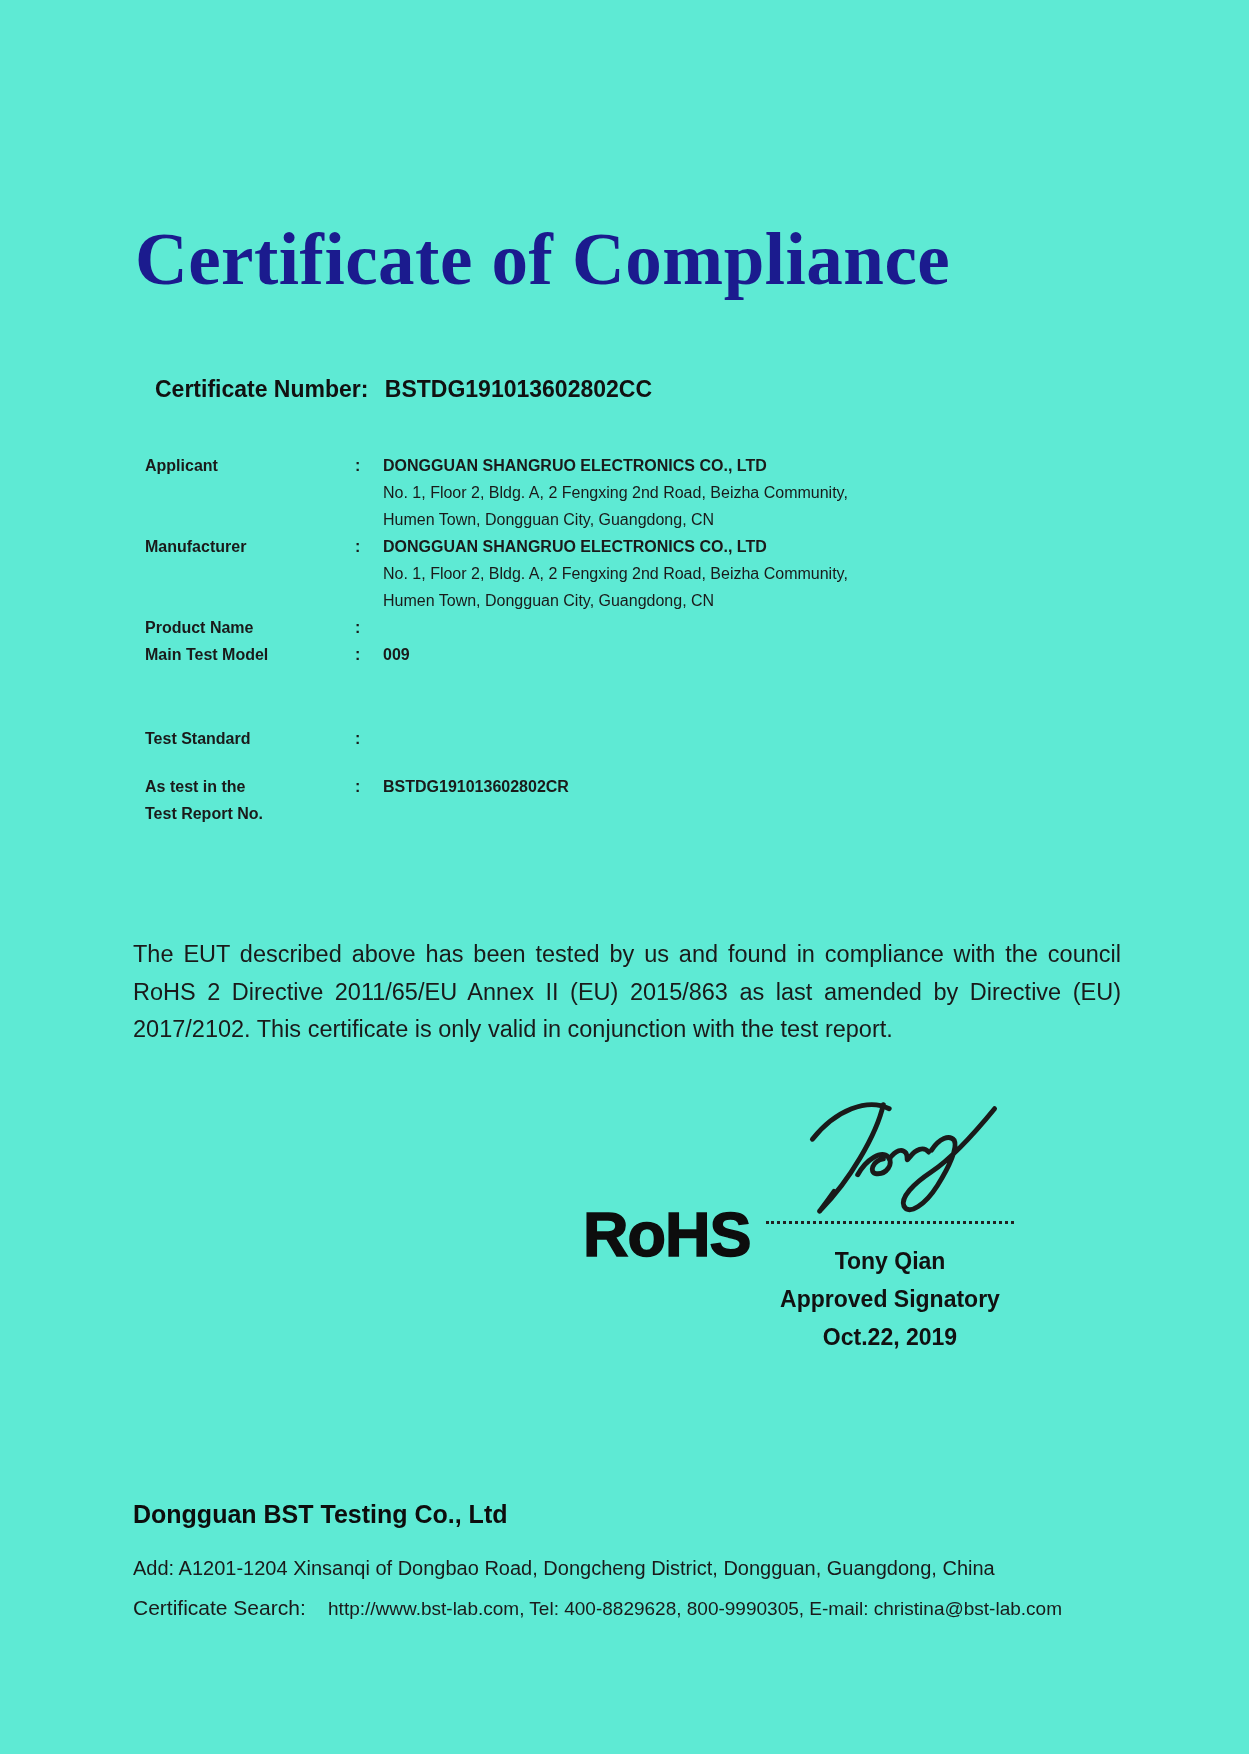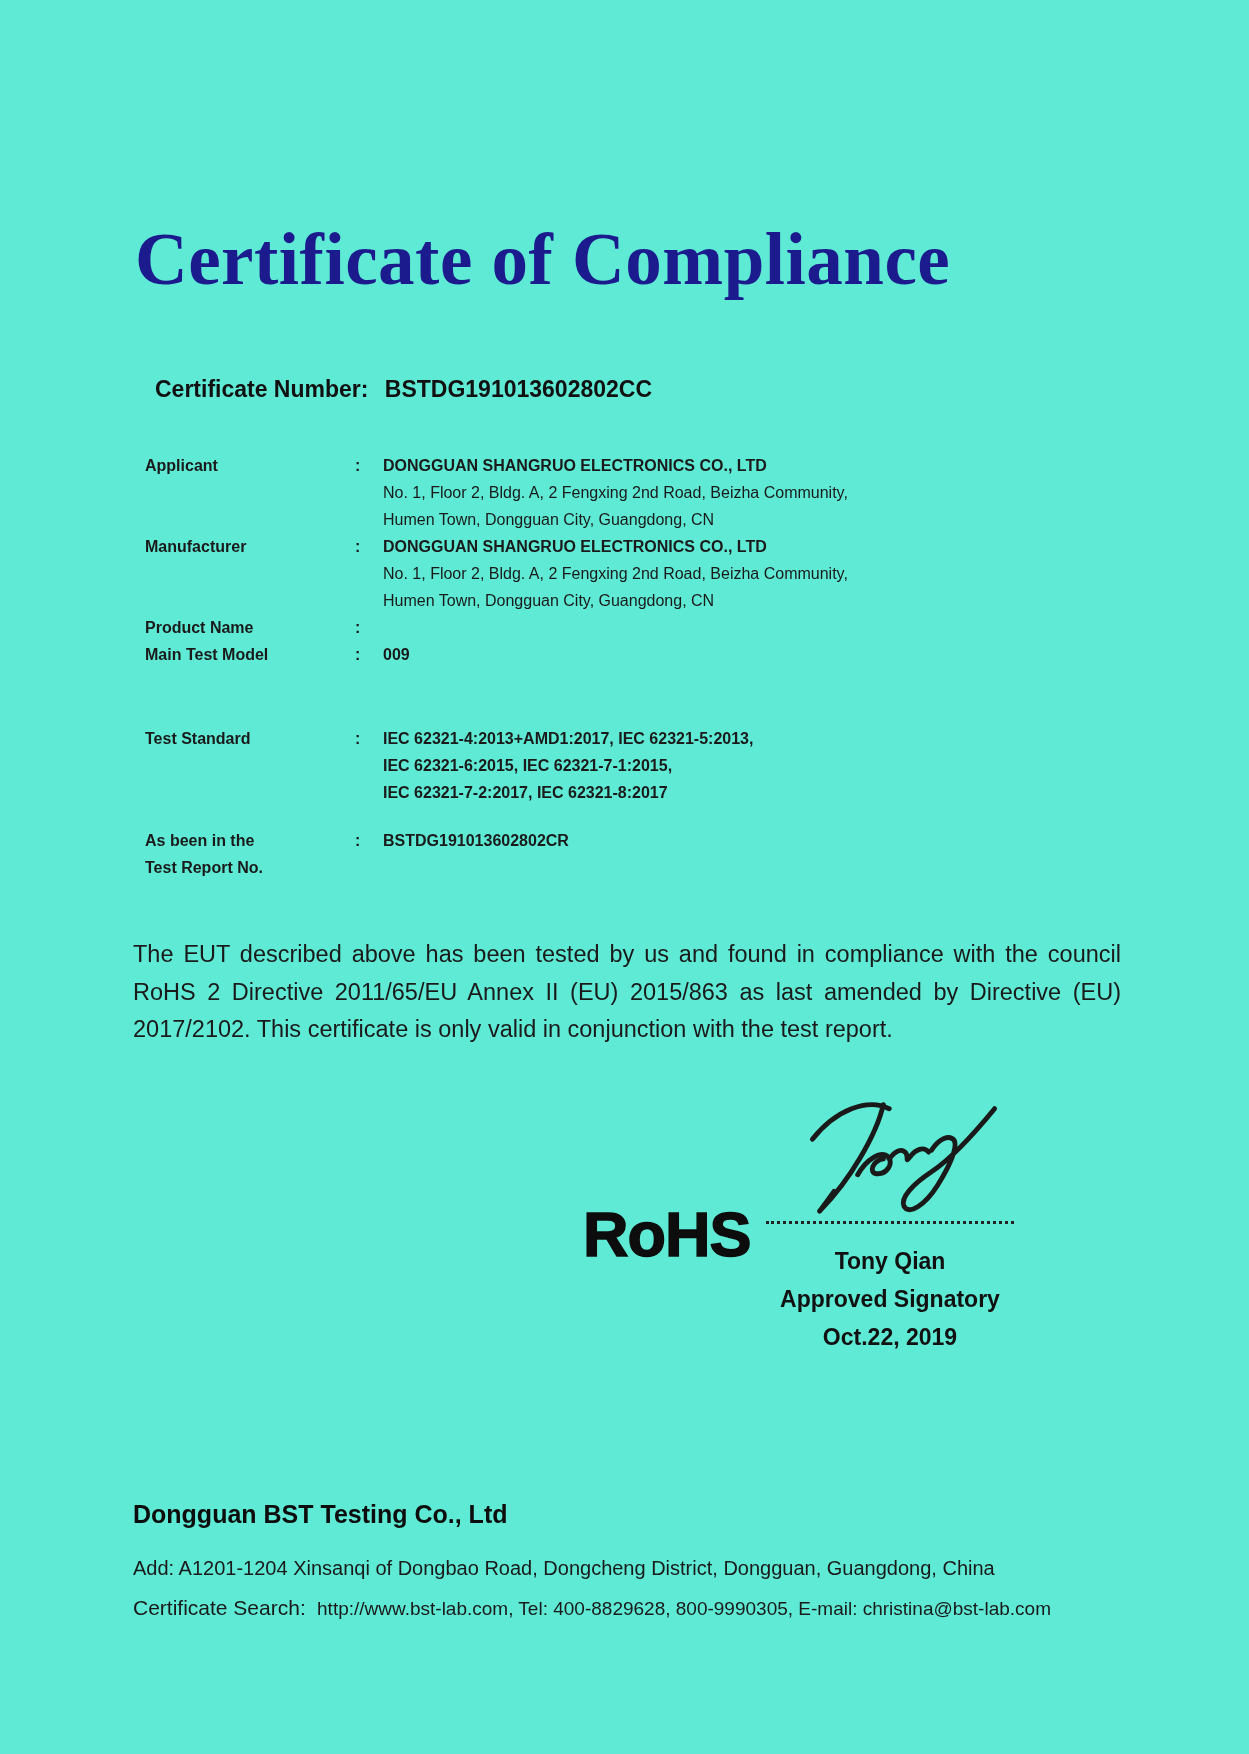--- a/index.html
+++ b/index.html
@@ -100,21 +100,21 @@
 
   .footer {
     position: absolute;
     left: 133px;
     top: 1500px;
     width: 1000px;
   }
   .footer-company { font-size: 25px; font-weight: bold; color: #0d0d0d; margin-bottom: 28px; }
   .footer-address { font-size: 20px; margin-bottom: 16px; color: #1a1a1a; }
   .footer-search { font-size: 19px; color: #1a1a1a; }
-  .footer-search .search-label { font-size: 21px; margin-right: 6px; }
+  .footer-search .search-label { font-size: 21px; margin-right: 17px; }
 </style>
 </head>
 <body>
 
 <div class="page">
 
   <div class="doc-title">Certificate of Compliance</div>
 
   <div class="cert-number">
     <span>Certificate Number:</span>
@@ -150,30 +150,25 @@
 
     <div class="info-row">
       <div class="info-label">Main Test Model</div>
       <div class="info-colon">:</div>
       <div class="info-value bold">009</div>
     </div>
 
     <div class="info-row gap-lg">
       <div class="info-label">Test Standard</div>
       <div class="info-colon">:</div>
-      <div class="info-value bold">
-        <div>IEC 62321-4:2013+AMD1:2017, IEC 62321-5:2013,</div>
-        <div>IEC 62321-6:2015, IEC 62321-7-1:2015,</div>
-        <div>IEC 62321-7-2:2017, IEC 62321-8:2017</div>
-      </div>
     </div>
 
     <div class="info-row gap-sm">
       <div class="info-label">
-        <div>As been in the</div>
+        <div>As test in the</div>
         <div>Test Report No.</div>
       </div>
       <div class="info-colon">:</div>
       <div class="info-value bold">BSTDG191013602802CR</div>
     </div>
 
   </div>
 
   <p class="statement">The EUT described above has been tested by us and found in compliance with the council RoHS 2 Directive 2011/65/EU Annex II (EU) 2015/863 as last amended by Directive (EU) 2017/2102. This certificate is only valid in conjunction with the test report.</p>
 

